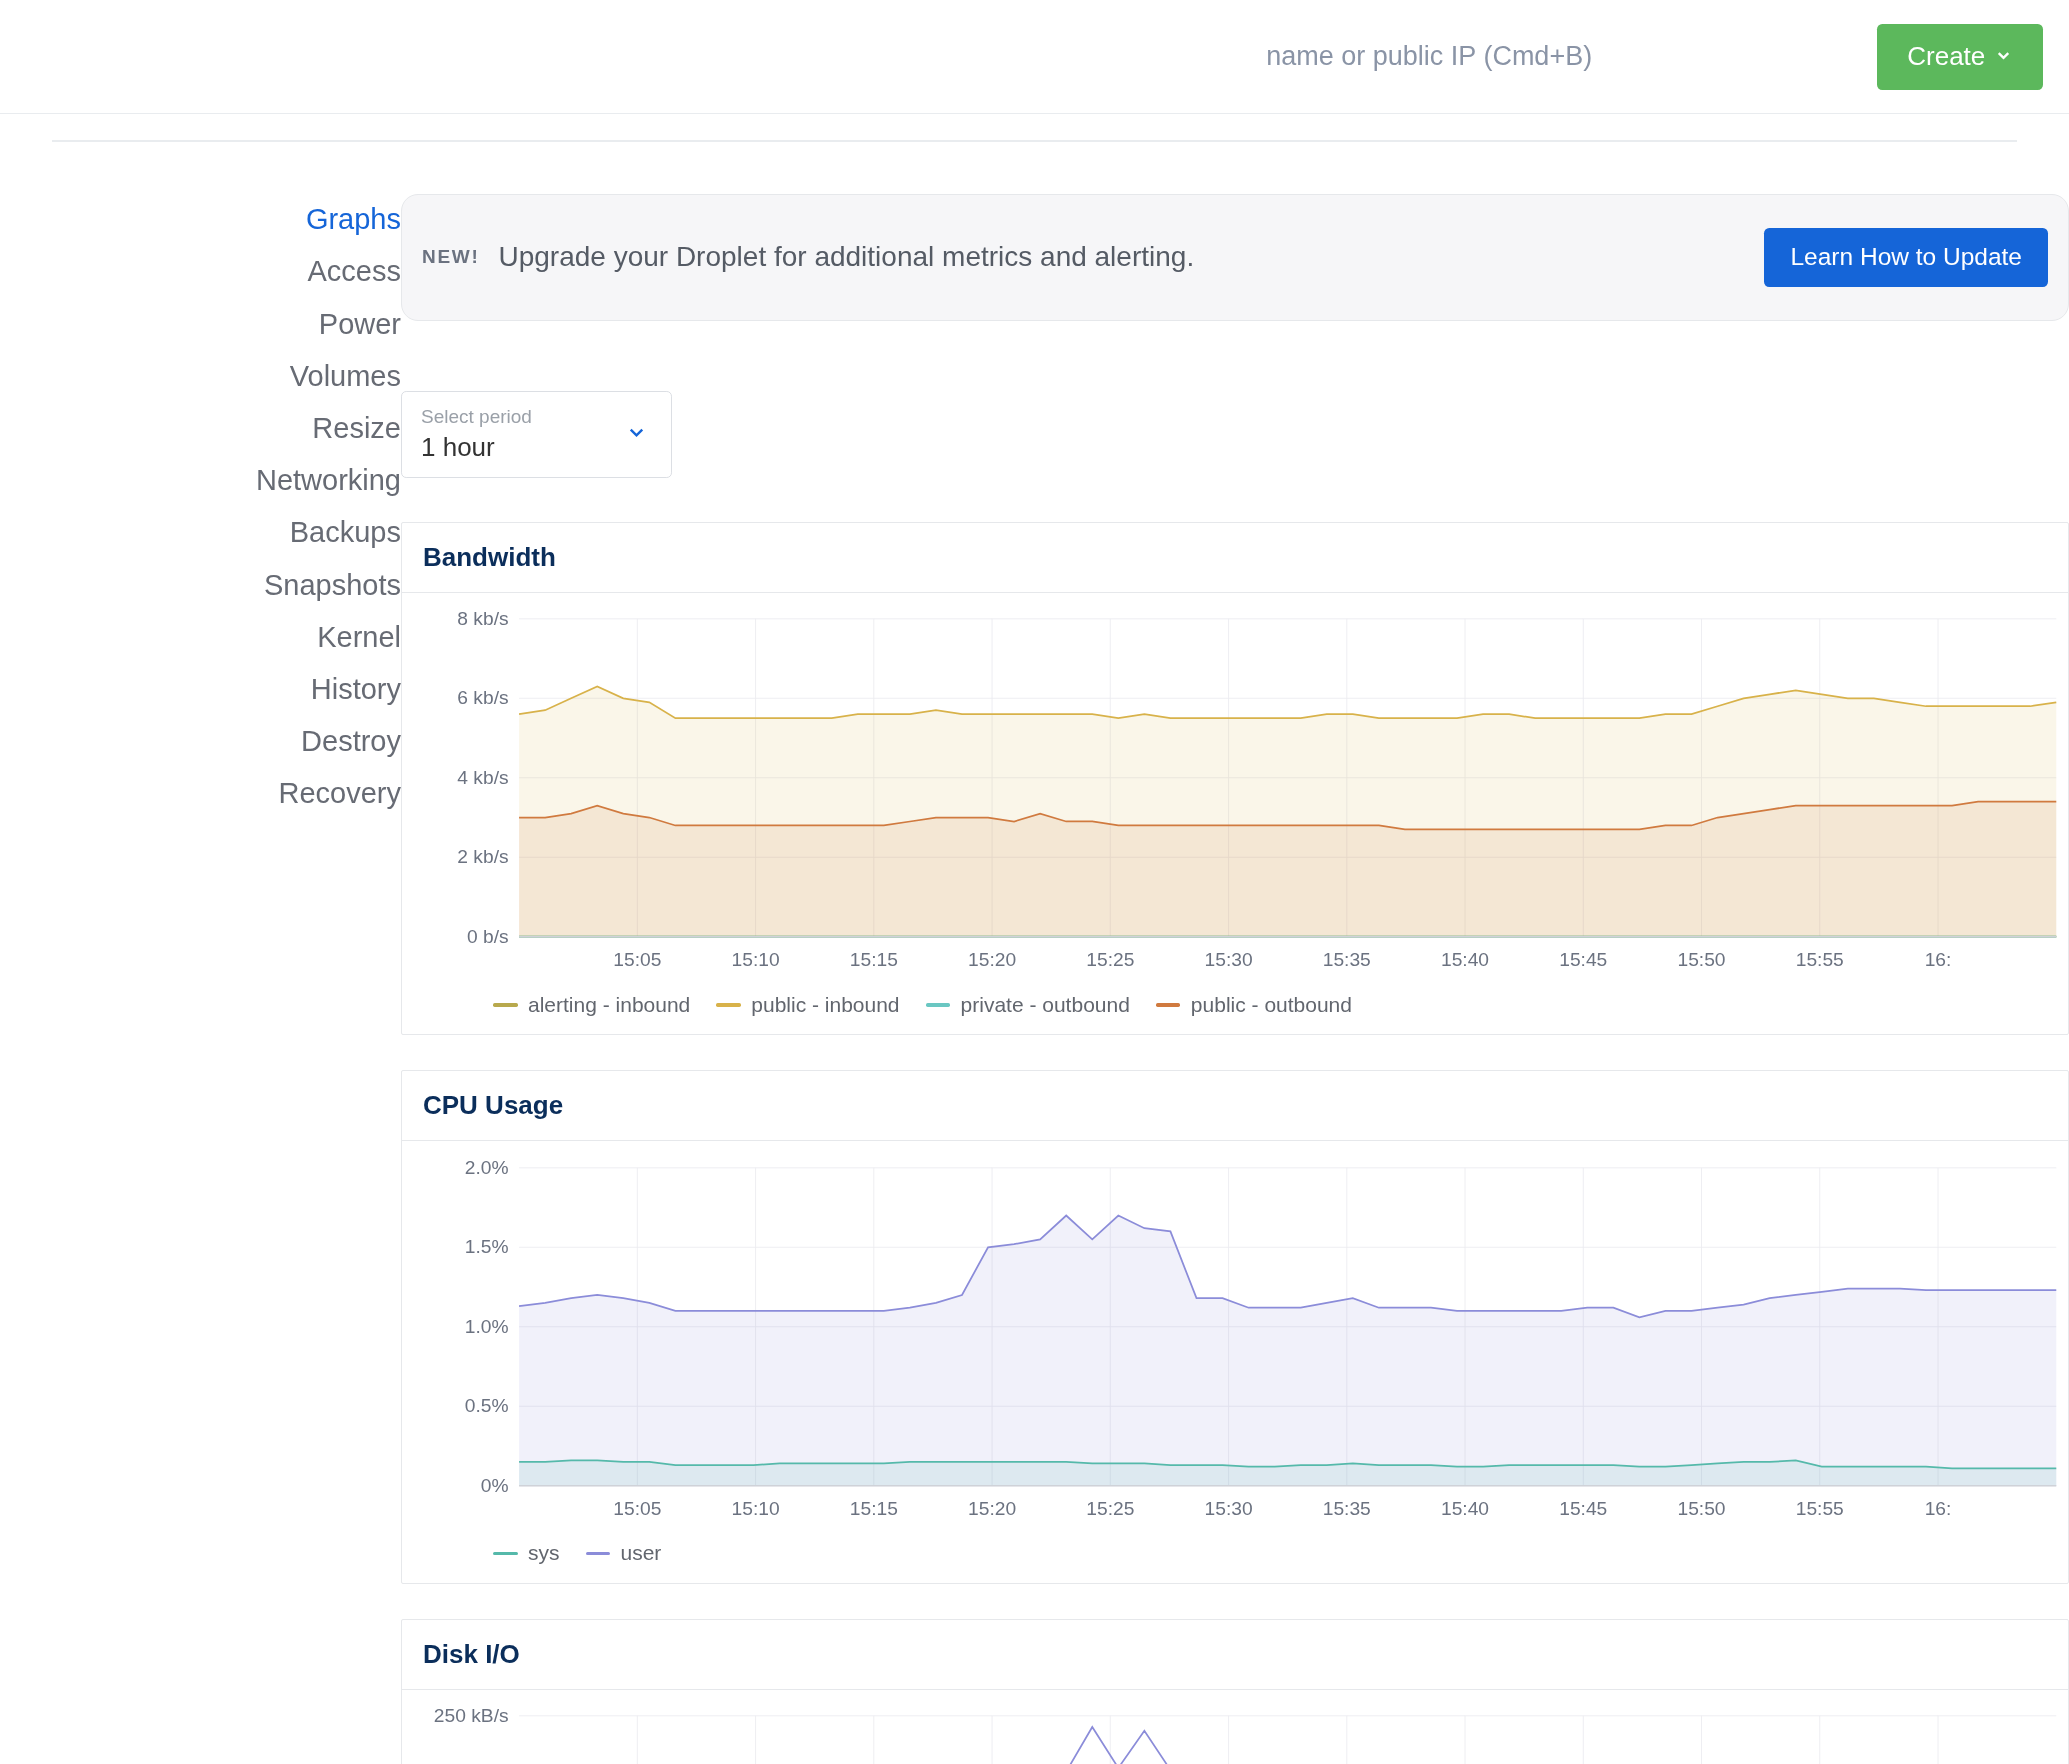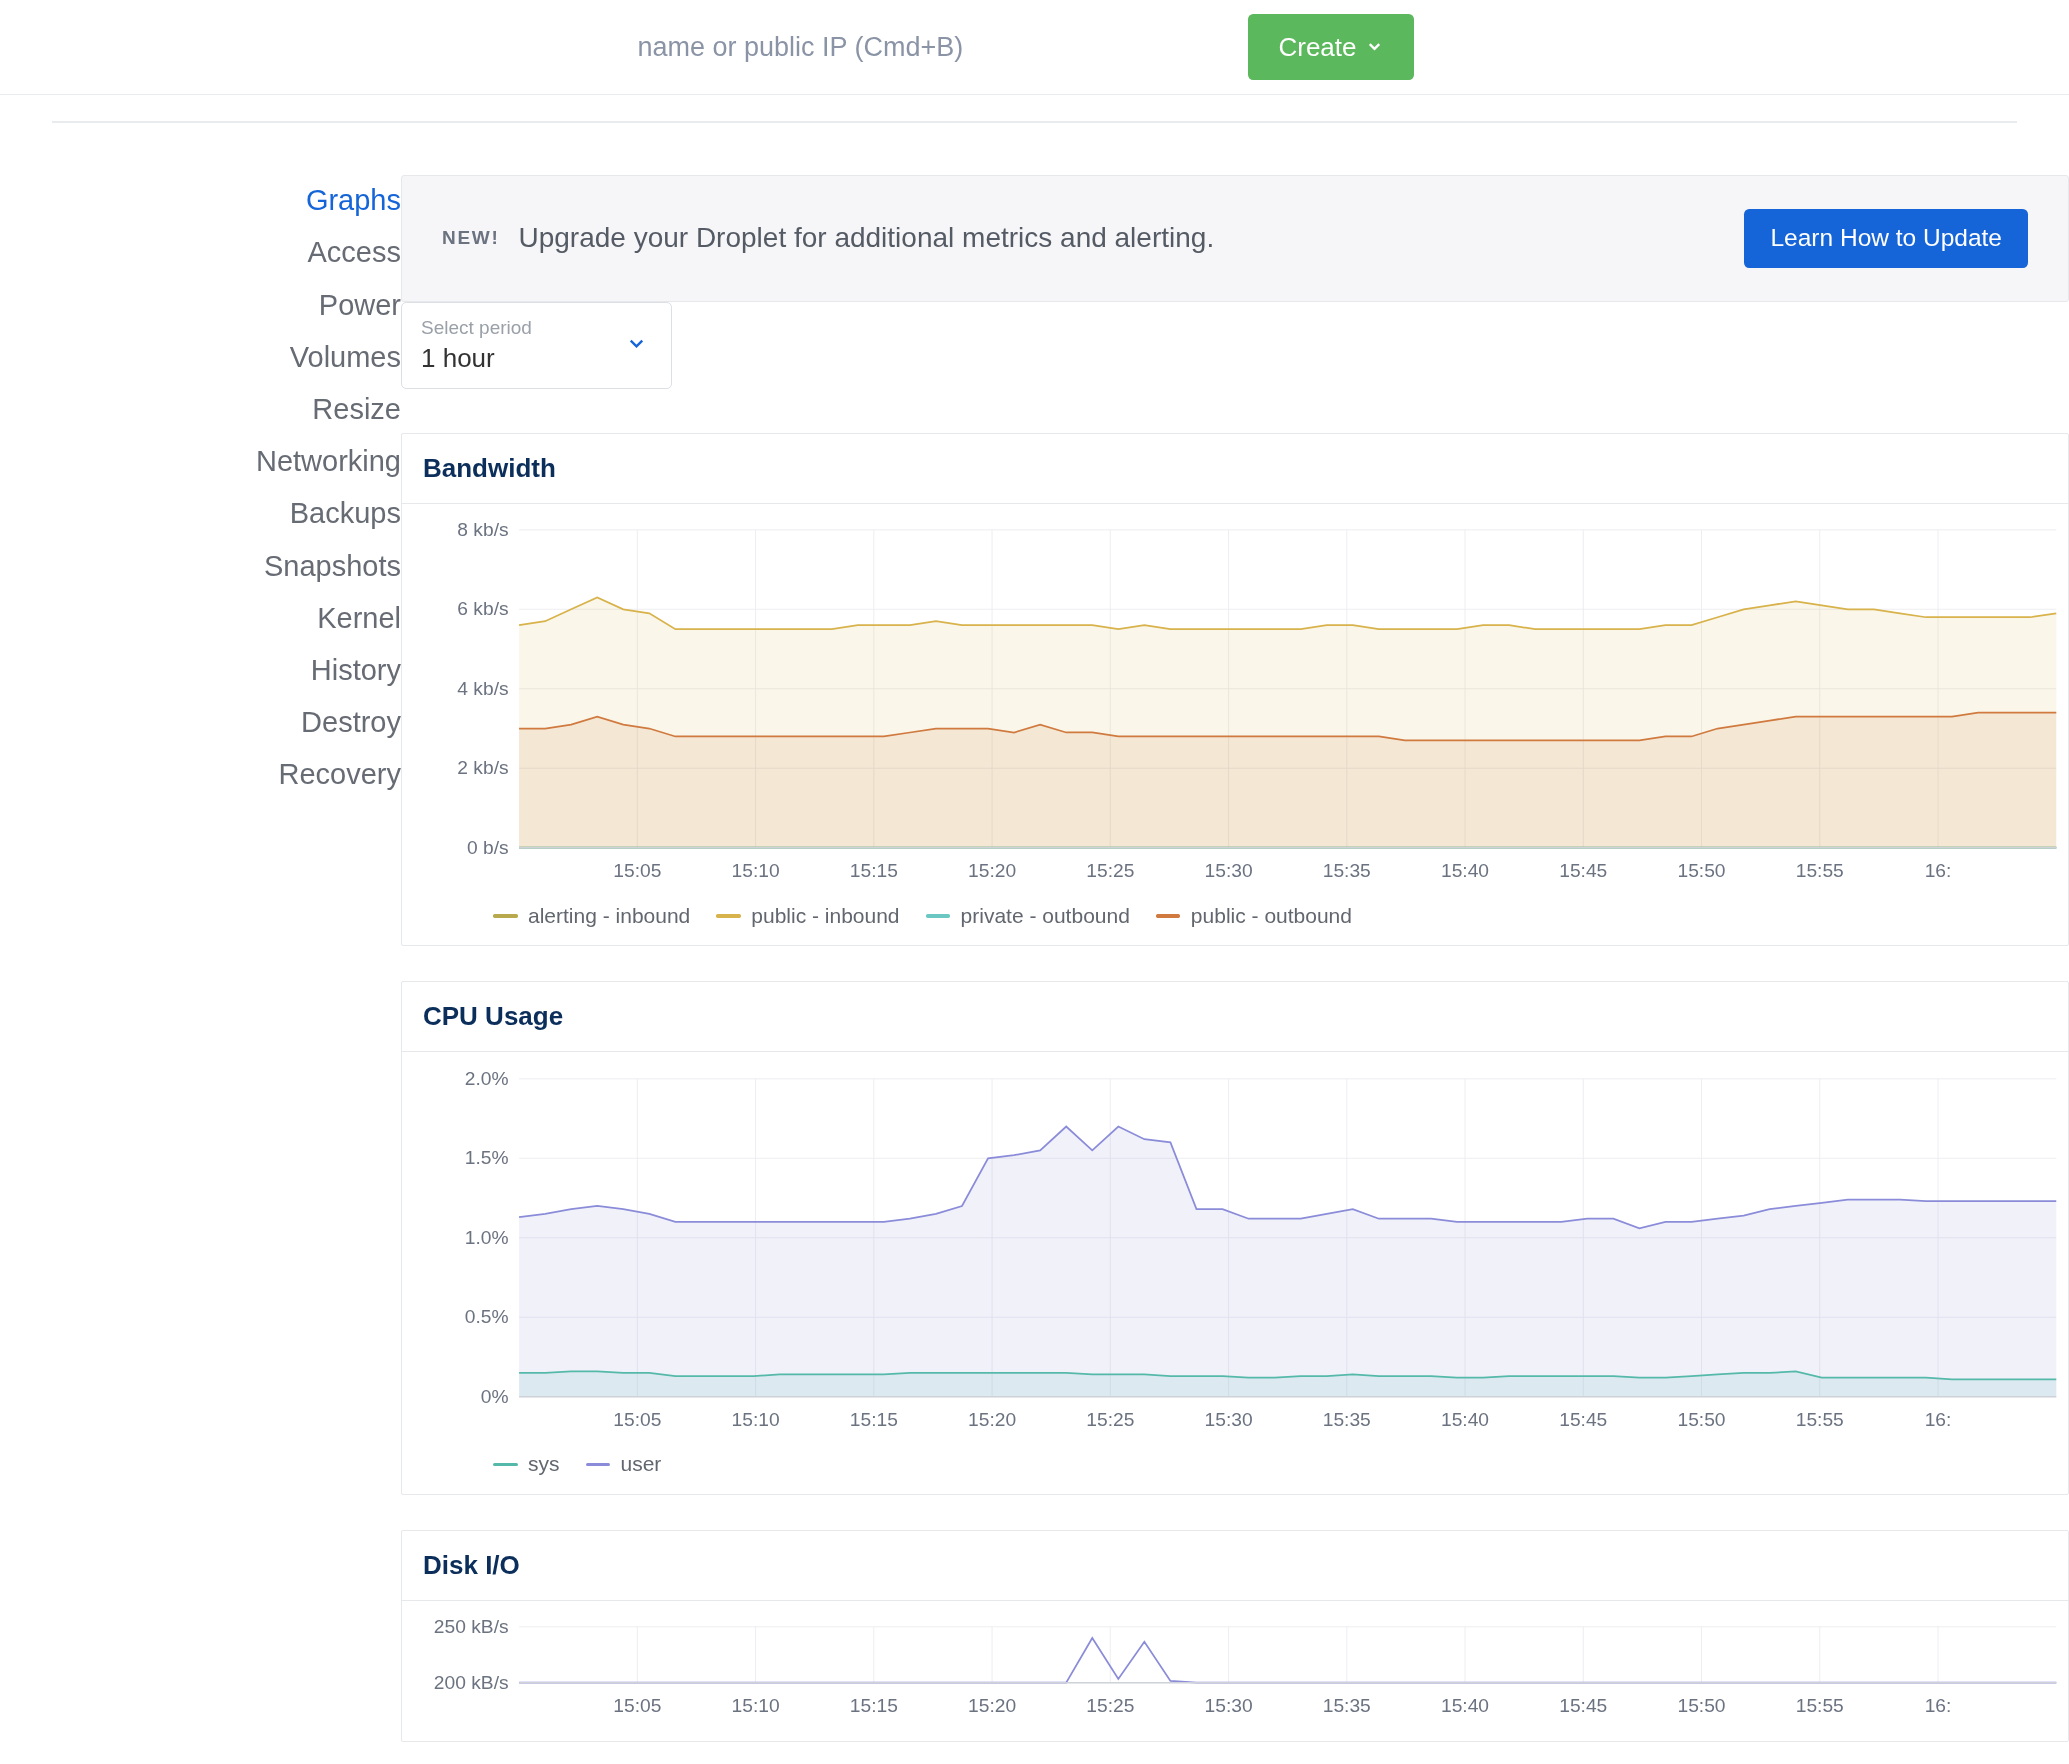--- a/index.html
+++ b/index.html
@@ -6,22 +6,22 @@
   body {
     font-family: -apple-system, BlinkMacSystemFont, "Segoe UI", Helvetica, Arial, sans-serif;
     font-size: 12.2px;
     color: #333;
     background: #fff;
     width: 2069px;
   }
   .topbar {
     display: flex;
     align-items: center;
-    justify-content: center;
-    height: 95px;
+    justify-content: flex-end;
+    height: 114px;
     padding: 0 26px 0 8.7px;
     border-bottom: 1.7px solid #e9ecef;
   }
   .search-input {
     border: none;
     font-size: 27px;
     color: #8a94a6;
     outline: none;
     width: 611px;
     background: transparent;
@@ -58,25 +58,26 @@
     padding: 9.6px 0;
     cursor: pointer;
     text-decoration: none;
     text-align: right;
   }
   .sidebar-item.active { color: #1565d8; }
   .main { flex: 1; min-width: 0; }
   .banner {
     background: #f6f6f8;
     border: 1.7px solid #e6e8eb;
-    border-radius: 3px;
-    padding: 33px 40px;
+    border-radius: 17px;
+    padding: 33px 20px;
     display: flex;
     align-items: center;
     justify-content: space-between;
+    margin-bottom: 70px;
   }
   .banner-left { display: flex; align-items: center; gap: 19px; }
   .banner-new {
     font-size: 19px;
     letter-spacing: 1.7px;
     color: #6b7280;
     font-weight: 600;
   }
   .banner-text { font-size: 28px; color: #555b65; }
   .banner-btn {

